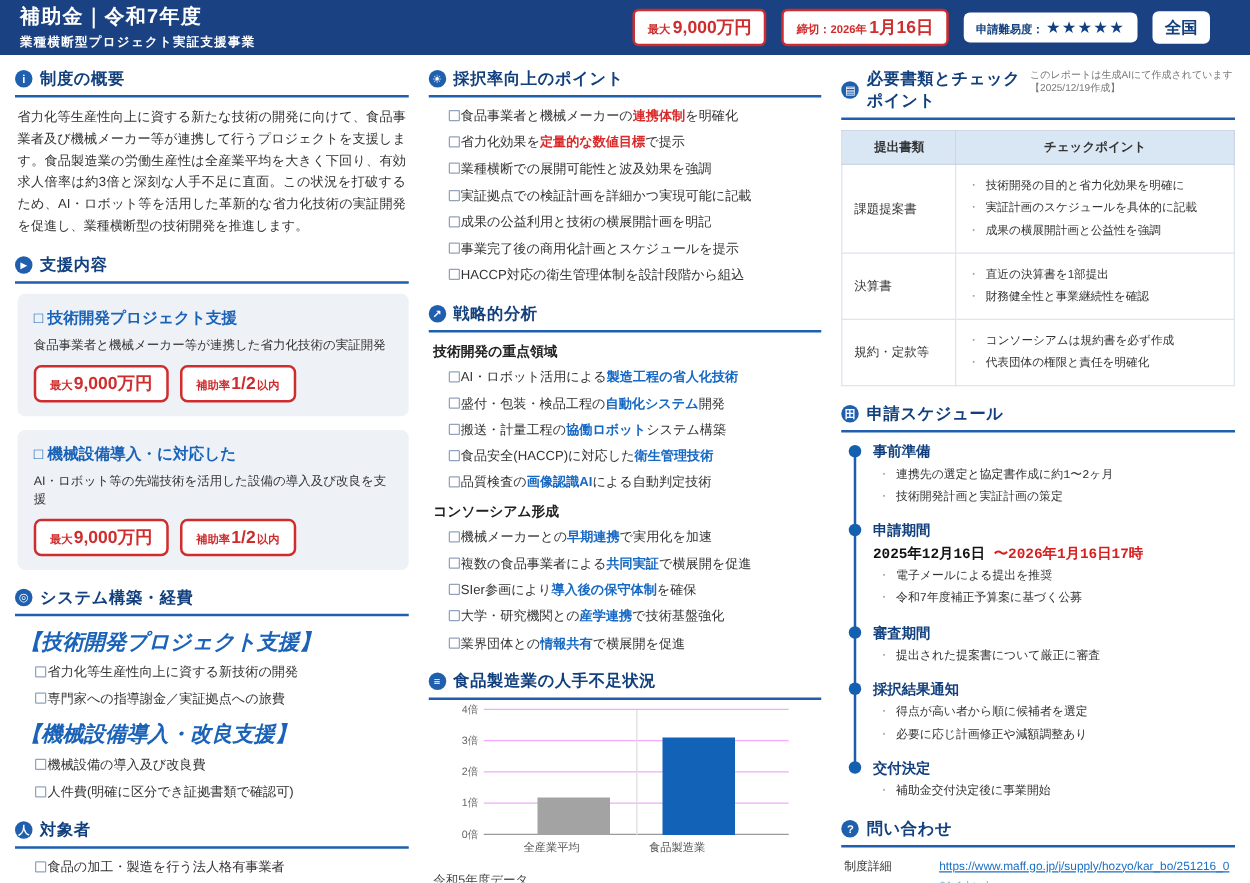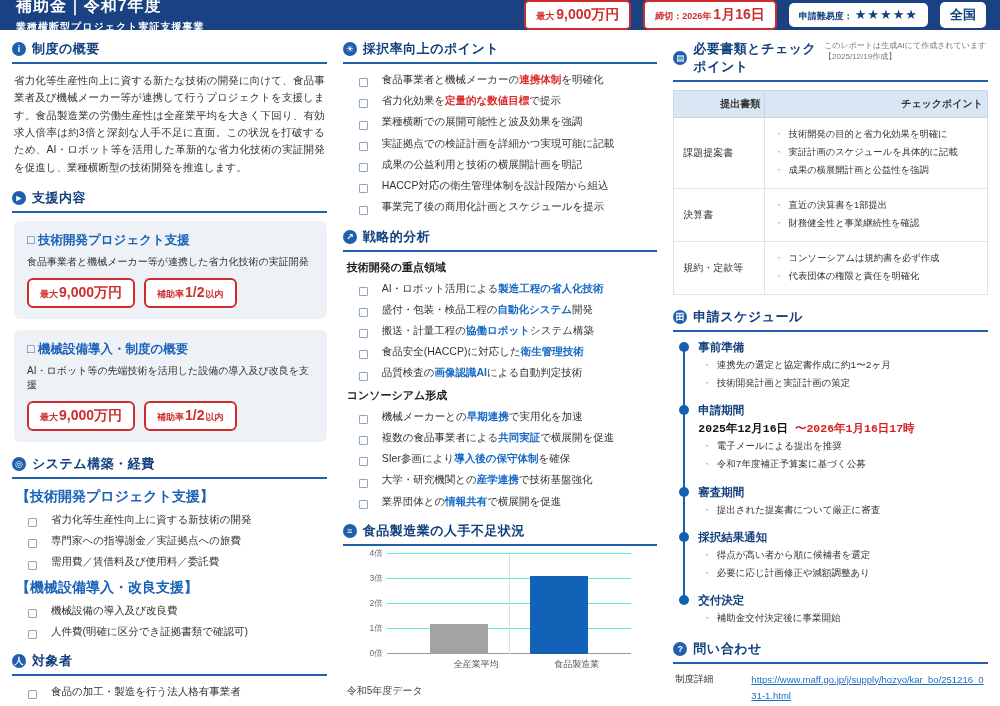--- a/index.html
+++ b/index.html
@@ -1,21 +1,21 @@
 <!DOCTYPE html>
 <html><head>
 <meta charset="utf-8">
 <style>
   * { margin:0; padding:0; box-sizing:border-box; }
   html,body { width:1000px; height:706px; overflow:hidden; background:#fff;
     font-family:"Liberation Sans","DejaVu Sans",sans-serif; color:#333; }
 
   
-  .topbar { height:30px; background:#1a4182; display:flex; align-items:center;
-    padding:0 14px 0 16px; gap:12px; }
+  .topbar { height:44px; background:#1a4182; display:flex; align-items:center;
+    padding:0 32px 0 16px; gap:12px; }
   .tb-left { margin-right:auto; color:#fff; }
   .tb-title { font-size:16px; font-weight:bold; letter-spacing:1px; }
   .tb-sub { font-size:10px; font-weight:bold; margin-top:3px; letter-spacing:1px; }
   .badge { background:#fff; border-radius:5px; padding:4px 10px; display:flex;
     align-items:baseline; gap:2px; font-weight:bold; white-space:nowrap; }
   .badge.red { border:2px solid #cf2d2d; color:#cf2d2d; }
   .badge.blue { color:#12407e; }
   .b-sm { font-size:9px; } .b-lg { font-size:14px; }
   .b-stars { font-size:13px; letter-spacing:1px; }
   .b-region { font-size:13px; }
@@ -28,57 +28,57 @@
   .sec { margin-bottom:13px; }
   .sec-head { display:flex; align-items:center; gap:6px;
     border-bottom:2px solid #1f5fae; padding-bottom:4px; margin-bottom:8px; }
   .sec-ico { width:14px; height:14px; border-radius:50%; background:#1f5fae; color:#fff;
     font-size:9px; line-height:14px; text-align:center; font-weight:bold; flex:none; }
   .sec-title { font-size:13px; font-weight:bold; color:#12407e; letter-spacing:.5px; }
   .ai-note { margin-left:auto; align-self:flex-start; font-size:8px; color:#777; font-weight:normal; }
 
   
   .para { font-size:10.5px; line-height:1.65; color:#333; margin:2px 2px 0 2px; text-align:justify; }
-  .chk { display:flex; gap:14px; margin:6px 2px 6px 16px; font-size:10.5px; line-height:1.45;align-items:flex-end; }
+  .chk { display:flex; gap:1px; margin:6px 2px 6px 16px; font-size:10.5px; line-height:1.45; }
   .cb { width:9px; height:9px; border:1px solid #92a3bd; border-radius:1px; background:#fff;
     margin-top:2px; flex:none; }
-  .grp { color:#1b63b8; font-weight:bold; font-size:14px; margin:9px 0 2px 4px; }
+  .grp { color:#1b63b8; font-weight:bold; font-size:17px; margin:9px 0 2px 4px;font-style:italic; }
   .grp2 { color:#222; font-weight:bold; font-size:11px; margin:7px 0 2px 4px; }
   .hl-red { color:#d92b2b; font-weight:bold; }
   .hl-blue { color:#1769c4; font-weight:bold; }
 
   
   .card { background:#eef2f7; border-radius:6px; padding:11px 13px; margin:2px 0 11px 2px; }
   .card-title { color:#1b63b8; font-weight:bold; font-size:12.5px; margin-bottom:6px; }
   .card-desc { font-size:10px; color:#333; margin-bottom:9px; }
   .pills { display:flex; gap:9px; }
   .pill { border:2px solid #cf2d2d; border-radius:6px; background:#fff; color:#cf2d2d;
     padding:4px 11px; display:flex; align-items:baseline; gap:1px; font-weight:bold; }
   .p-sm { font-size:9px; } .p-lg { font-size:14px; }
 
   
   .plot { position:relative; height:100px; margin:8px 26px 0 44px; }
-  .gl { position:absolute; left:0; right:0; height:1px; background:#5eead4; }
+  .gl { position:absolute; left:0; right:0; height:1px; background:#f0abfc; }
   .gl .yt { position:absolute; left:-30px; top:-5px; width:26px; text-align:right;
     font-size:8.5px; color:#666; }
   .gl.base { background:#9a9a9a; }
   .vline { position:absolute; left:50%; top:0; bottom:0; width:1px; background:#ddd; }
   .bars { position:absolute; left:0; right:0; top:0; bottom:0; display:flex;
     align-items:flex-end; justify-content:space-around; padding:0 22px; }
   .bar { width:58px; }
   .xlabels { display:flex; justify-content:space-around; margin:4px 26px 0 44px;
     padding:0 22px; font-size:9px; color:#555; }
-  .xlabels span { width:80px; text-align:right; }
+  .xlabels span { width:80px; text-align:left; }
   .chart-caption { font-size:10px; color:#444; line-height:1.6; margin:12px 2px 0 4px; }
 
   
   table { width:100%; border-collapse:collapse; margin-top:2px; }
   .tbl { border:1px solid #ccd6e4; }
   .tbl th { background:#d9e6f4; color:#333; font-size:10px; font-weight:bold;
-    padding:6px 4px; text-align:right; border:1px solid #ccd6e4; }
+    padding:6px 4px; text-align:center; border:1px solid #ccd6e4; }
   .tbl td { font-size:10px; padding:6px 9px; border:1px solid #dde4ee; vertical-align:middle; }
   .doc-td-name { width:29%; font-size:9.5px; }
   .bl { display:flex; gap:5px; margin:4px 0; font-size:9.3px; line-height:1.5; }
   .bl .bdot { color:#999; flex:none; }
 
   
   .tl { position:relative; margin:4px 0 0 6px; }
   .tl::before { content:''; position:absolute; left:4px; top:6px; bottom:24px;
     width:2px; background:#1c5dad; }
   .step { position:relative; padding-left:19px; margin-bottom:12px;font-family:Liberation Mono, monospace; }
@@ -147,21 +147,21 @@
             <span class="p-lg">9,000万円</span>
           </span>
           <span class="pill">
             <span class="p-sm">補助率</span>
             <span class="p-lg">1/2</span>
             <span class="p-sm">以内</span>
           </span>
         </div>
       </div>
       <div class="card">
-        <div class="card-title">□ 機械設備導入・制度の概要</div>
+        <div class="card-title">□ 機械設備導入・に対応した</div>
         <div class="card-desc">AI・ロボット等の先端技術を活用した設備の導入及び改良を支援</div>
         <div class="pills">
           <span class="pill">
             <span class="p-sm">最大</span>
             <span class="p-lg">9,000万円</span>
           </span>
           <span class="pill">
             <span class="p-sm">補助率</span>
             <span class="p-lg">1/2</span>
             <span class="p-sm">以内</span>
@@ -177,24 +177,20 @@
       </div>
       <div class="grp">【技術開発プロジェクト支援】</div>
       <div class="chk">
           <span class="cb"></span>
           <span>省力化等生産性向上に資する新技術の開発</span>
         </div>
       <div class="chk">
           <span class="cb"></span>
           <span>専門家への指導謝金／実証拠点への旅費</span>
         </div>
-      <div class="chk">
-          <span class="cb"></span>
-          <span>需用費／賃借料及び使用料／委託費</span>
-        </div>
       <div class="grp">【機械設備導入・改良支援】</div>
       <div class="chk">
           <span class="cb"></span>
           <span>機械設備の導入及び改良費</span>
         </div>
       <div class="chk">
           <span class="cb"></span>
           <span>人件費(明確に区分でき証拠書類で確認可)</span>
         </div>
     </section>
@@ -235,25 +231,25 @@
       <div class="chk">
           <span class="cb"></span>
           <span><span>実証拠点での検証計画を詳細かつ実現可能に記載</span></span>
         </div>
       <div class="chk">
           <span class="cb"></span>
           <span><span>成果の公益利用と技術の横展開計画を明記</span></span>
         </div>
       <div class="chk">
           <span class="cb"></span>
+          <span><span>事業完了後の商用化計画とスケジュールを提示</span></span>
+        </div>
+      <div class="chk">
+          <span class="cb"></span>
           <span><span>HACCP対応の衛生管理体制を設計段階から組込</span></span>
-        </div>
-      <div class="chk">
-          <span class="cb"></span>
-          <span><span>事業完了後の商用化計画とスケジュールを提示</span></span>
         </div>
     </section>
 
     <section class="sec">
       <div class="sec-head">
         <span class="sec-ico">↗</span>
         <span class="sec-title">戦略的分析</span>
       </div>
       <div class="grp2">技術開発の重点領域</div>
       <div class="chk">

